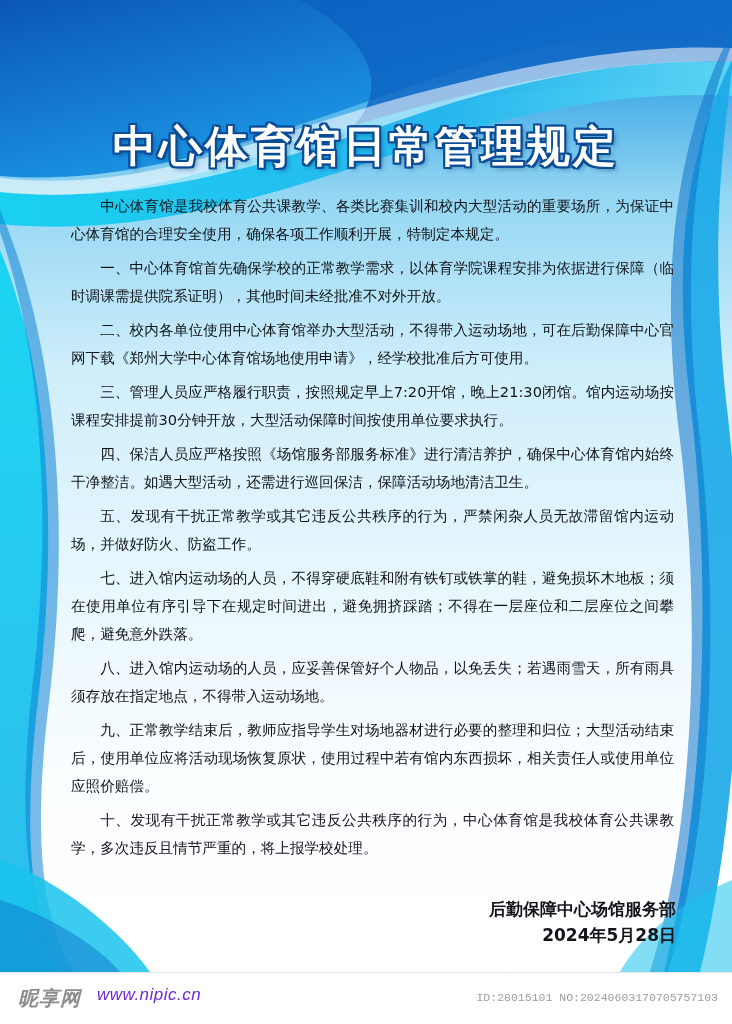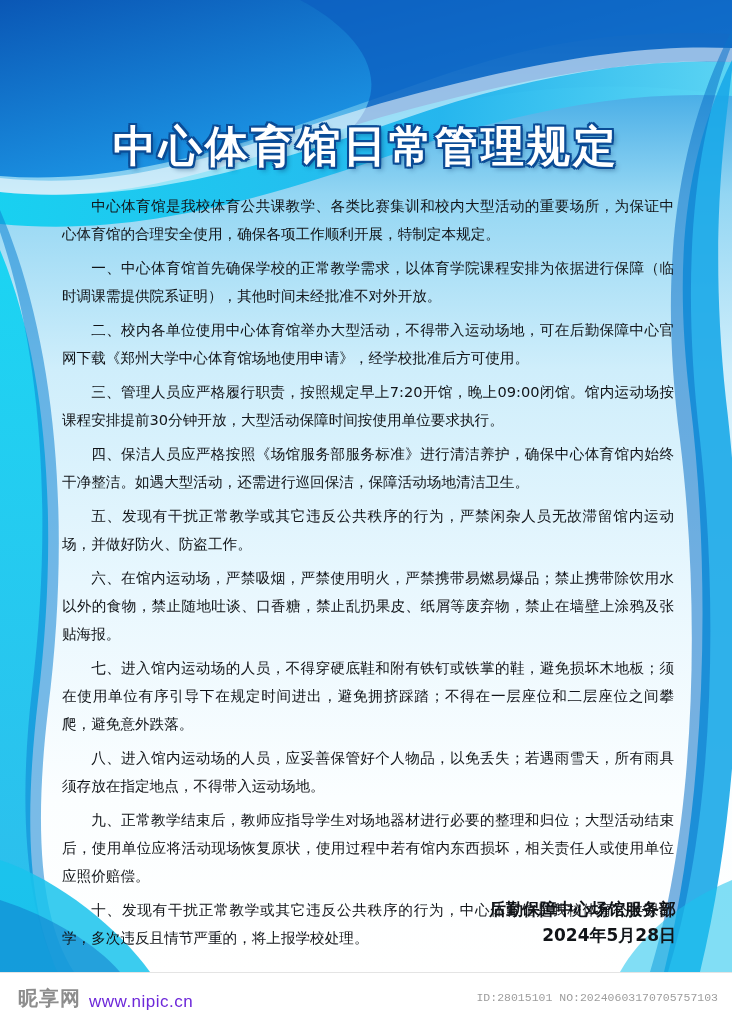--- a/index.html
+++ b/index.html
@@ -58,21 +58,21 @@
     top: 192px;
     width: 612px;
   }
   .para {
     font-size: 14.6px;
     line-height: 28px;
     color: #111418;
     text-align: justify;
     text-justify: inter-ideograph;
     text-indent: 2em;
-    margin: 0 0 6px 0;
+    margin: 0 0 6px 9px;
     font-family: "DejaVu Sans", "Liberation Sans", sans-serif;
   }
   
   .sign {
     position: absolute;
     right: 56px;
     top: 896px;
     text-align: right;
     font-size: 17px;
     font-weight: bold;
@@ -88,22 +88,23 @@
     width: 732px;
     height: 52px;
     background: #ffffff;
     border-top: 1px solid #e4e4e4;
   }
   .wm {
     position: absolute;
     left: 18px;
     top: 12px;
     display: flex;
-    align-items: flex-end;
-    gap: 8px;
+    align-items: flex-start;
+    gap: 16px;
+    font-style: italic;
   }
   .wm-logo {
     font-size: 20px;
     font-weight: bold;
     color: #8d8d8d;
     font-family: "DejaVu Sans", "Liberation Sans", sans-serif;
     letter-spacing: 1px;
   }
   .wm-url {
     font-size: 17px;
@@ -180,24 +181,23 @@
 
       <path d="M732,880 C680,902 640,936 620,972 L732,972 Z" fill="#19c3ec" opacity="0.55"></path>
     </svg>
 
     <div class="title">中心体育馆日常管理规定</div>
 
     <div class="content">
       <p class="para">中心体育馆是我校体育公共课教学、各类比赛集训和校内大型活动的重要场所，为保证中心体育馆的合理安全使用，确保各项工作顺利开展，特制定本规定。</p>
       <p class="para">一、中心体育馆首先确保学校的正常教学需求，以体育学院课程安排为依据进行保障（临时调课需提供院系证明），其他时间未经批准不对外开放。</p>
       <p class="para">二、校内各单位使用中心体育馆举办大型活动，不得带入运动场地，可在后勤保障中心官网下载《郑州大学中心体育馆场地使用申请》，经学校批准后方可使用。</p>
-      <p class="para">三、管理人员应严格履行职责，按照规定早上7:20开馆，晚上09:00闭馆。馆内运动场按课程安排提前30分钟开放，大型活动保障时间按使用单位要求执行。</p>
+      <p class="para">三、管理人员应严格履行职责，按照规定早上7:20开馆，晚上21:30闭馆。馆内运动场按课程安排提前30分钟开放，大型活动保障时间按使用单位要求执行。</p>
       <p class="para">四、保洁人员应严格按照《场馆服务部服务标准》进行清洁养护，确保中心体育馆内始终干净整洁。如遇大型活动，还需进行巡回保洁，保障活动场地清洁卫生。</p>
       <p class="para">五、发现有干扰正常教学或其它违反公共秩序的行为，严禁闲杂人员无故滞留馆内运动场，并做好防火、防盗工作。</p>
-      <p class="para">六、在馆内运动场，严禁吸烟，严禁使用明火，严禁携带易燃易爆品；禁止携带除饮用水以外的食物，禁止随地吐谈、口香糖，禁止乱扔果皮、纸屑等废弃物，禁止在墙壁上涂鸦及张贴海报。</p>
       <p class="para">七、进入馆内运动场的人员，不得穿硬底鞋和附有铁钉或铁掌的鞋，避免损坏木地板；须在使用单位有序引导下在规定时间进出，避免拥挤踩踏；不得在一层座位和二层座位之间攀爬，避免意外跌落。</p>
       <p class="para">八、进入馆内运动场的人员，应妥善保管好个人物品，以免丢失；若遇雨雪天，所有雨具须存放在指定地点，不得带入运动场地。</p>
       <p class="para">九、正常教学结束后，教师应指导学生对场地器材进行必要的整理和归位；大型活动结束后，使用单位应将活动现场恢复原状，使用过程中若有馆内东西损坏，相关责任人或使用单位应照价赔偿。</p>
       <p class="para">十、发现有干扰正常教学或其它违反公共秩序的行为，中心体育馆是我校体育公共课教学，多次违反且情节严重的，将上报学校处理。</p>
     </div>
 
     <div class="sign">
       <div>后勤保障中心场馆服务部</div>
       <div>2024年5月28日</div>
     </div>

